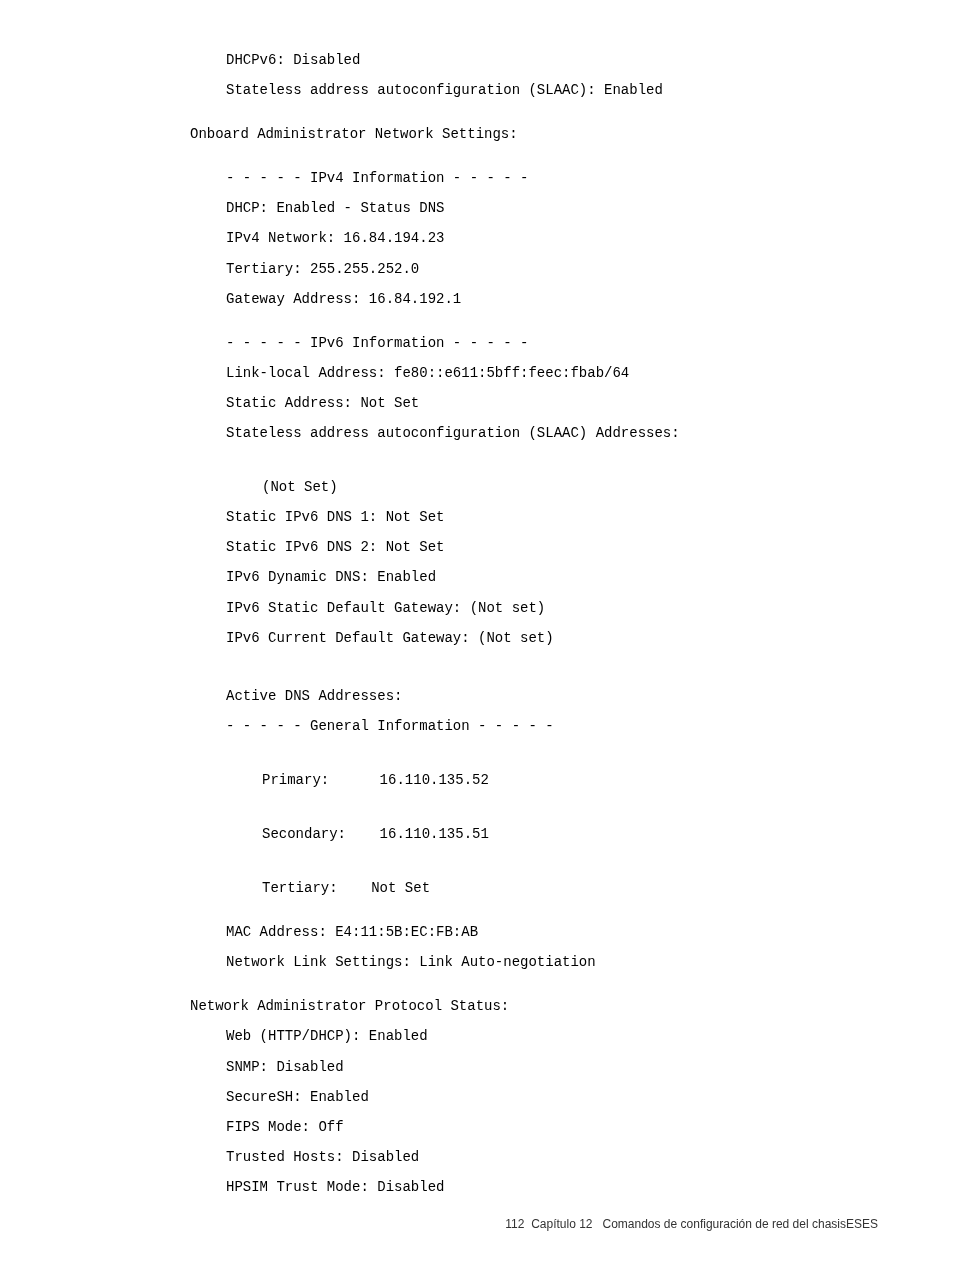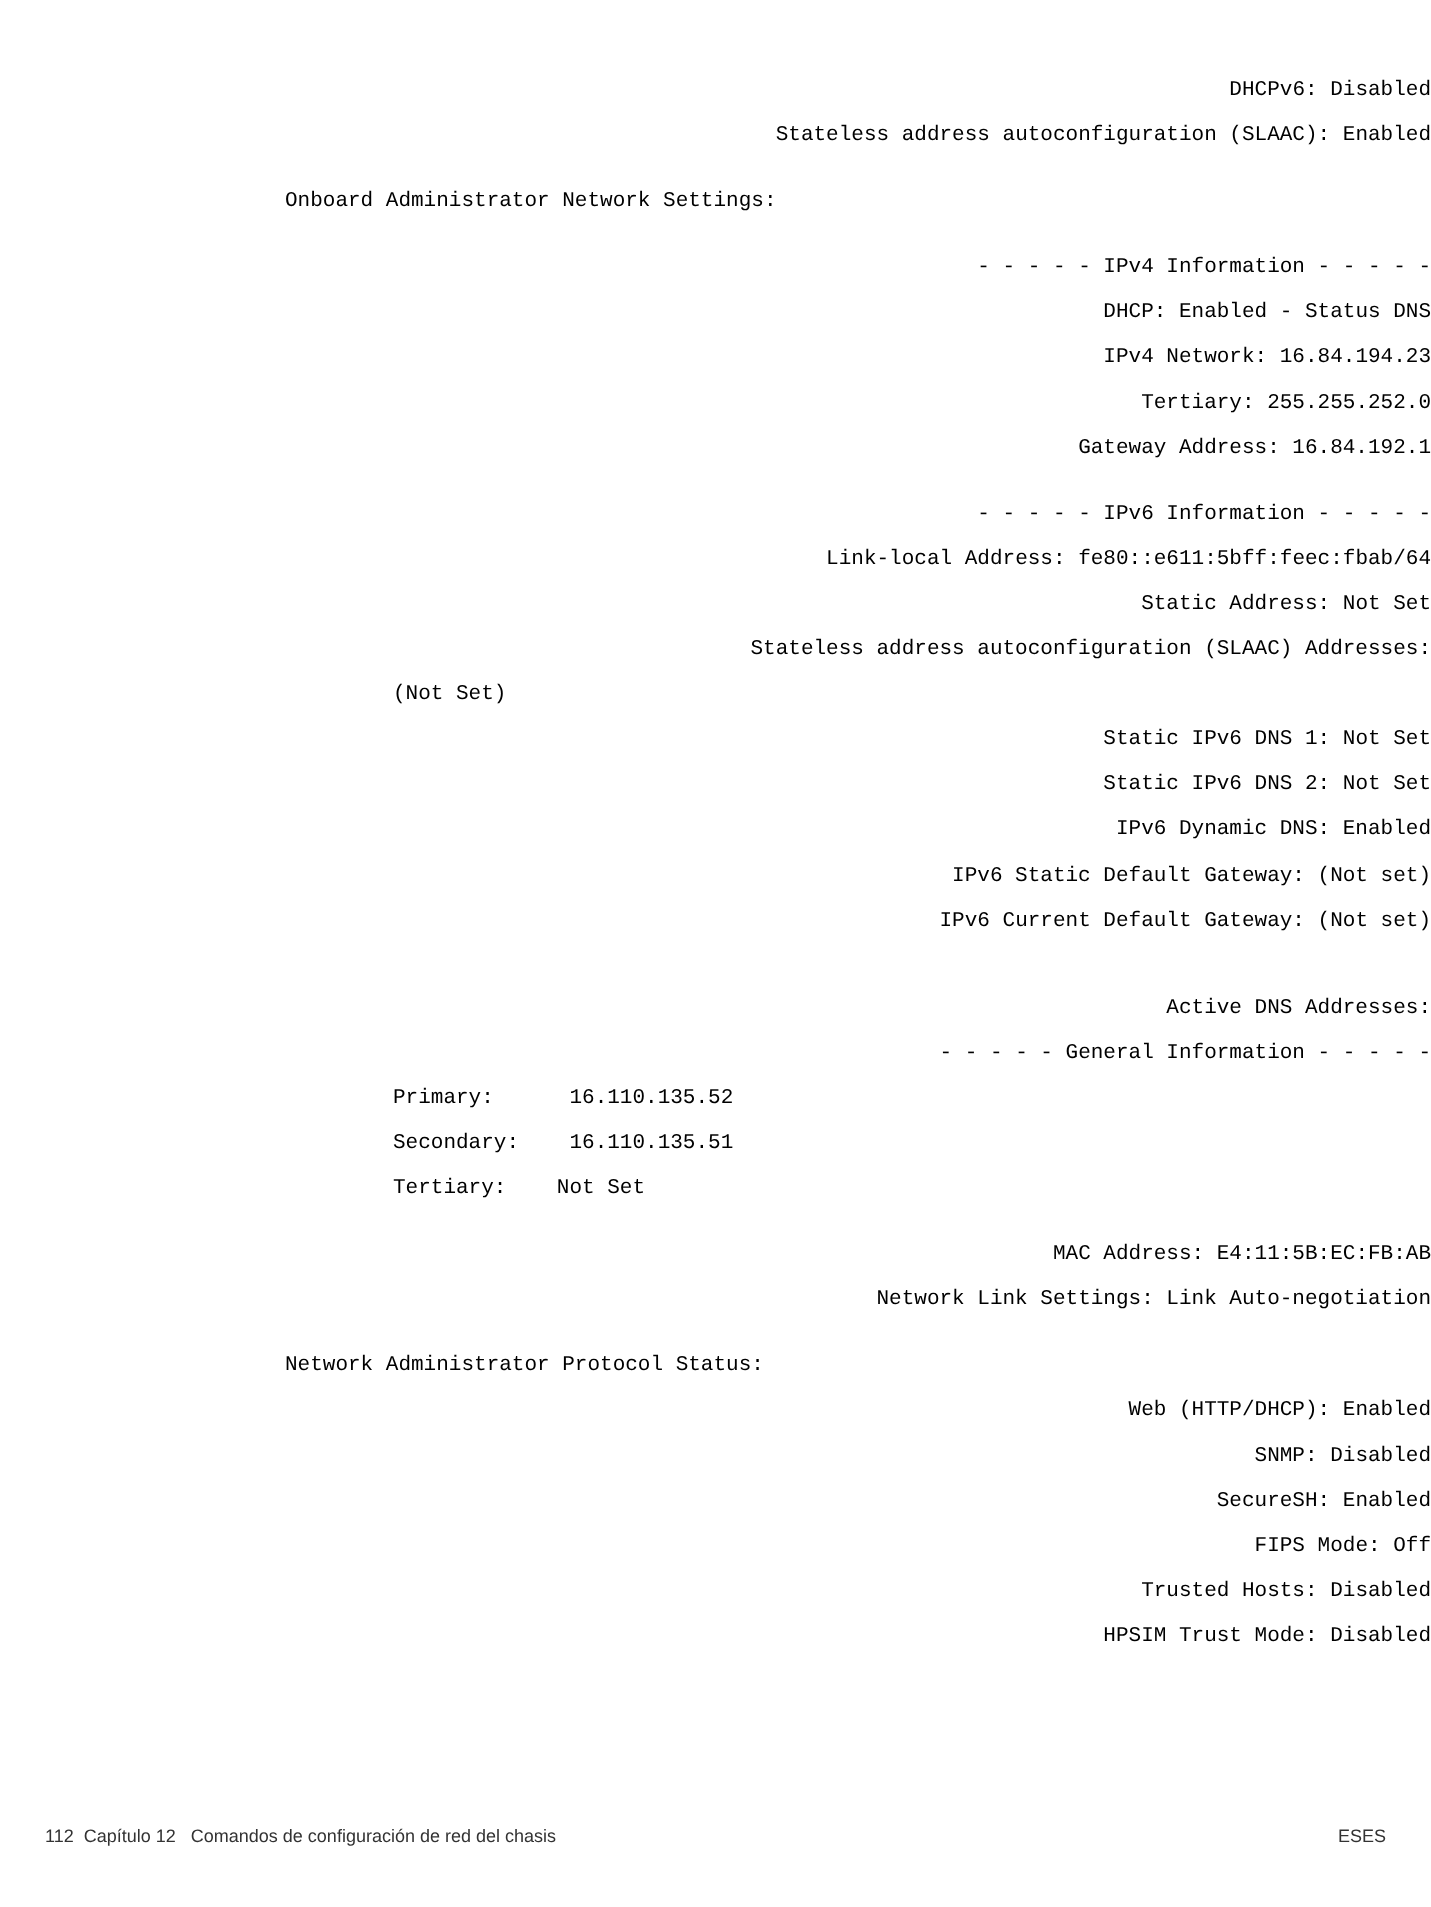--- a/index.html
+++ b/index.html
@@ -16,40 +16,40 @@
       color: #000000;
       position: relative;
       padding: 45px 0 0 0;
     }
     .content {
       padding-left: 190px;
       line-height: 2.15;
     }
     .indent-1 {
       padding-left: 36px;
-      text-align: right;
     }
     .indent-2 {
       padding-left: 72px;
+      margin-top: 24px;
     }
     .section-gap {
       height: 14px;
     }
     .footer {
       position: absolute;
       bottom: 40px;
       left: 0;
       right: 0;
       width: 100%;
-      padding: 0 30px;
+      padding: 0 76px;
       font-family: Arial, Helvetica, sans-serif;
       font-size: 12px;
       color: #333333;
       display: flex;
-      justify-content: space-between;
+      justify-content: flex-end;
     }
     .footer-left {
       white-space: pre;
     }
     .footer-right {
       white-space: pre;
     }
   </style>
 </head>
 <body>

